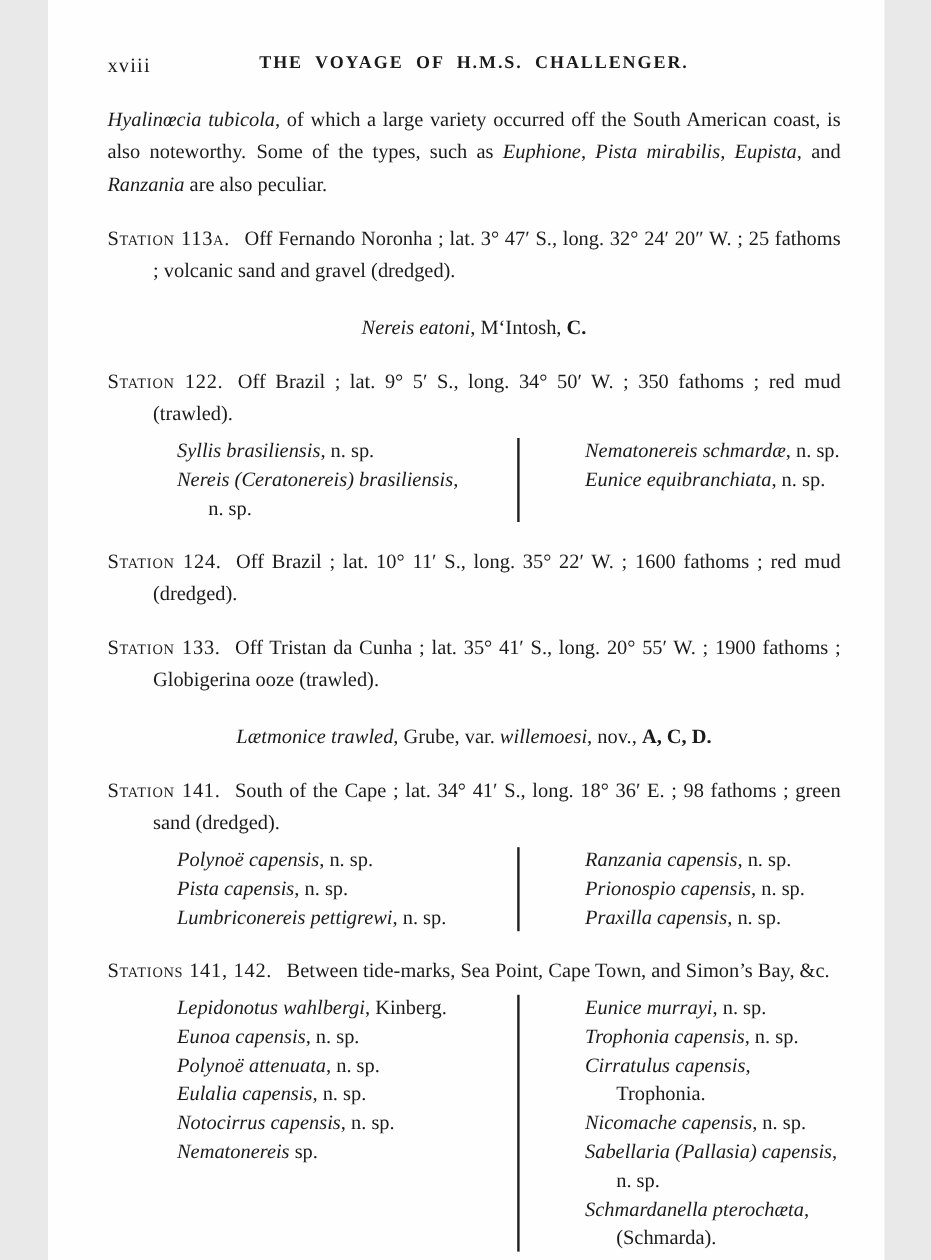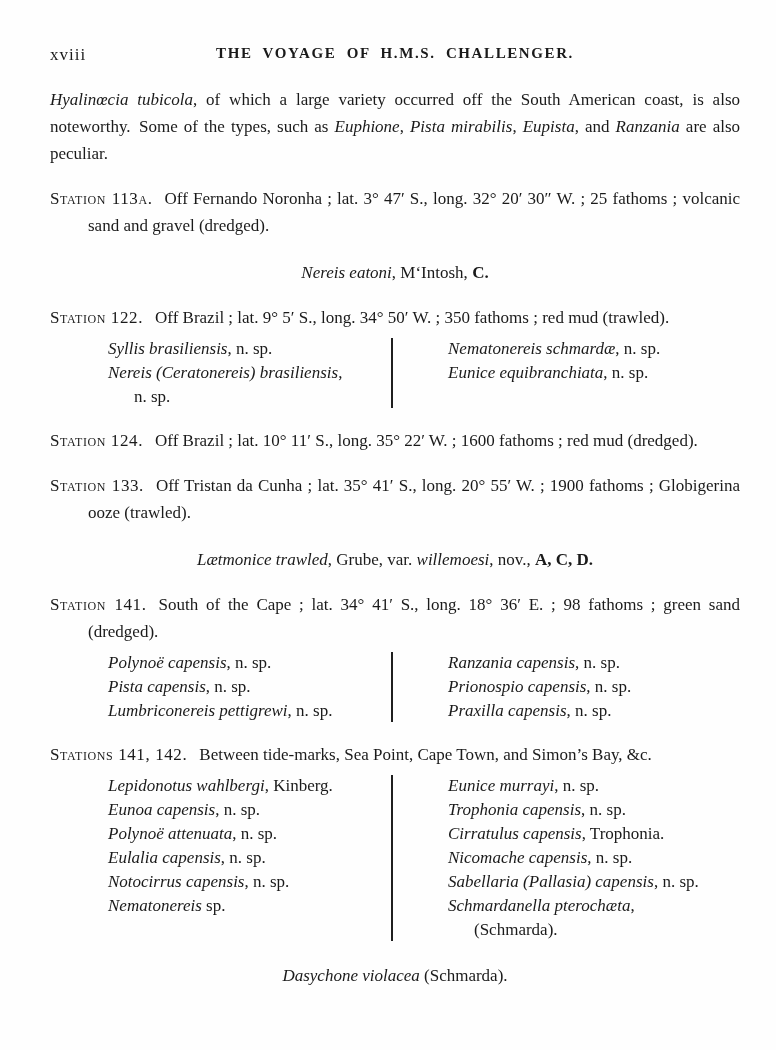--- a/index.html
+++ b/index.html
@@ -1,17 +1,17 @@
 <!DOCTYPE html>
 <html><head>
 <meta charset="utf-8">
 <style>
   html,body{margin:0;padding:0;background:#e9e9e9;}
   .page{
-    width:776px;height:1050px;box-sizing:border-box;
+    width:697px;height:1050px;box-sizing:border-box;
     margin:0 auto;background:#fefefe;color:#1a1a1a;
     font-family:"Liberation Serif", serif;
     font-size:17px;line-height:27px;
     padding:40px 36px 0 50px;
     overflow:hidden;position:relative;
   }
   .it{font-style:italic;}
   .bd{font-weight:bold;}
   .un{text-decoration:underline;text-decoration-thickness:1.5px;text-underline-offset:2px;}
   .running-head{position:relative;height:24px;}
@@ -35,21 +35,21 @@
 
   <div class="running-head">
     <span class="page-number">xviii</span>
     <span class="running-title">THE VOYAGE OF H.M.S. CHALLENGER.</span>
   </div>
 
   <p class="intro"><span class="it">Hyalinœcia tubicola</span><span>, of which a large variety occurred off the South American coast, is also noteworthy. Some of the types, such as </span><span class="it">Euphione</span><span>, </span><span class="it">Pista mirabilis</span><span>, </span><span class="it">Eupista</span><span>, and </span><span class="it">Ranzania</span><span> are also peculiar.</span></p>
 
   <section class="station">
     <p class="st-head">
-      <span class="st-label">Station 113a.</span><span>Off Fernando Noronha ; lat. 3° 47′ S., long. 32° 20′ 30″ W. ; 25 fathoms ; volcanic sand and gravel (dredged).</span>
+      <span class="st-label">Station 113a.</span><span>Off Fernando Noronha ; lat. 3° 47′ S., long. 32° 24′ 20″ W. ; 25 fathoms ; volcanic sand and gravel (dredged).</span>
     </p>
     <p class="center-line"><span class="it">Nereis eatoni</span><span>, M‘Intosh, </span><span class="bd">C.</span></p>
   </section>
 
   <section class="station">
     <p class="st-head">
       <span class="st-label">Station 122.</span><span>Off Brazil ; lat. 9° 5′ S., long. 34° 50′ W. ; 350 fathoms ; red mud (trawled).</span>
     </p>
     <div class="cols">
       <div class="col-left">

